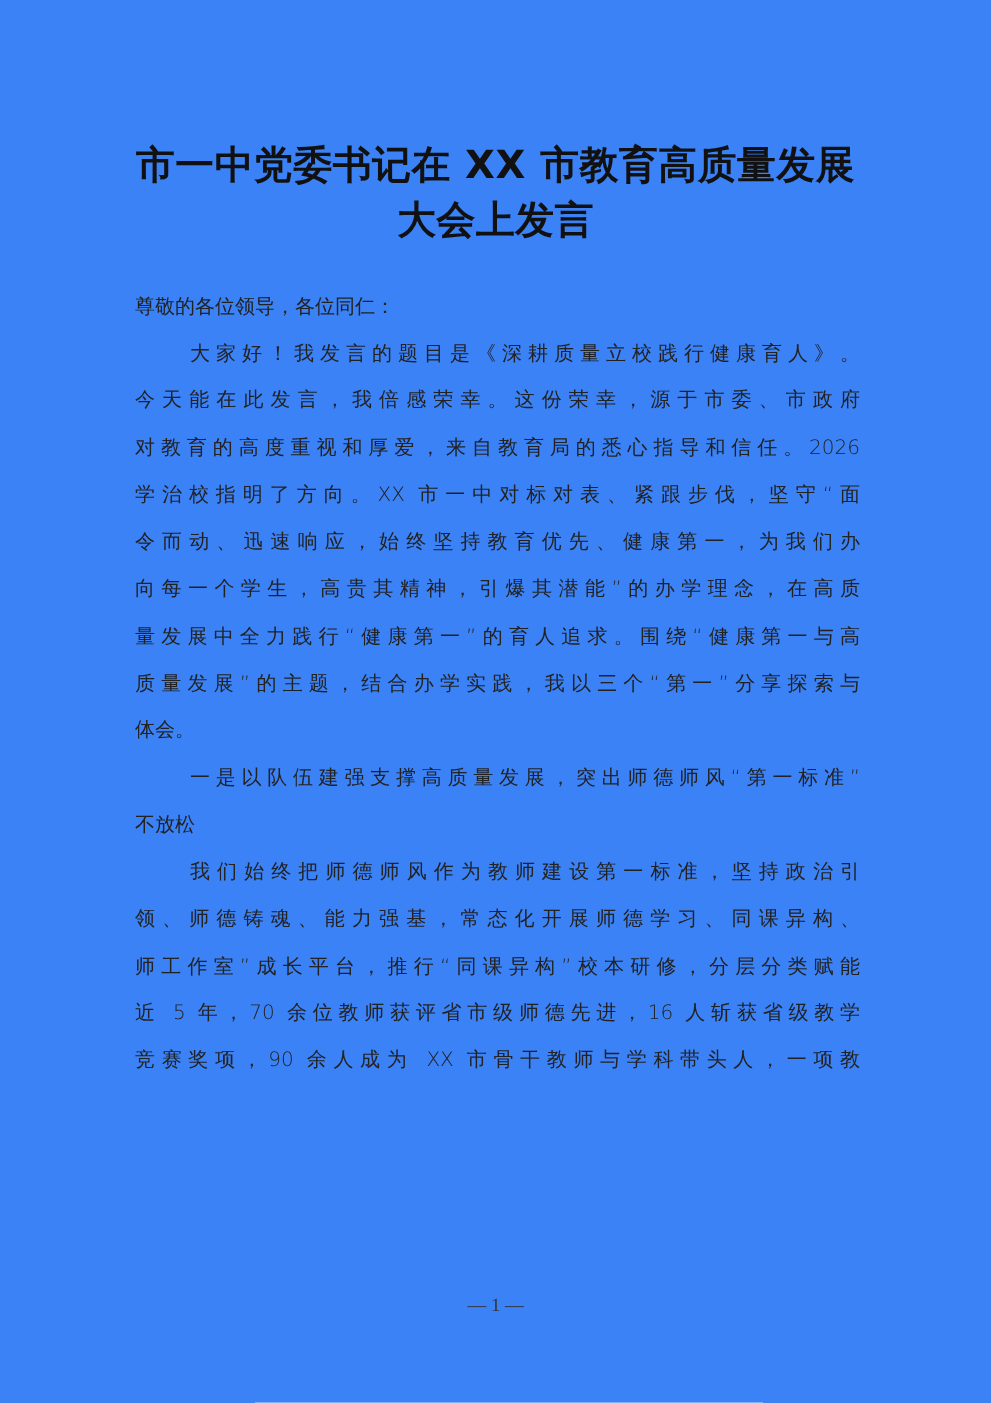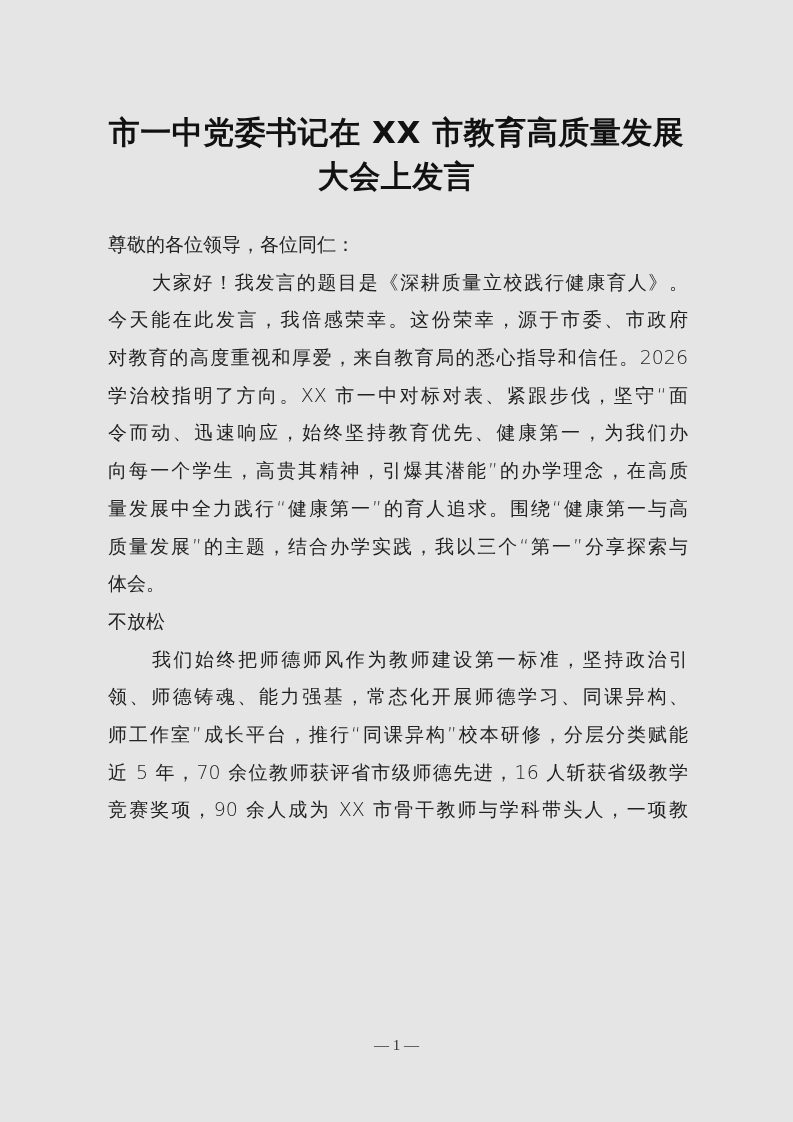--- a/index.html
+++ b/index.html
@@ -13,21 +13,21 @@
       position: relative;
       overflow: hidden;
       font-family: "DejaVu Serif", "Liberation Serif", serif;
       color: #1a1a1a;
     }
     .page {
       position: absolute;
       left: 0; top: 0;
       width: 793px;
       height: 1122px;
-      background: #e5e5e5;
+      background: #3b82f6;
     }
     .title {
       position: absolute;
       left: 60px;
       width: 673px;
       top: 110px;
       text-align: center;
       font-family: "DejaVu Sans", "Liberation Sans", sans-serif;
       font-weight: bold;
       font-size: 31px;
@@ -39,21 +39,21 @@
     .body-text {
       position: absolute;
       left: 108px;
       top: 226px;
       width: 580px;
     }
     .line {
       display: block;
       height: 37.7px;
       line-height: 37.7px;
-      font-size: 19px;
+      font-size: 16px;
       white-space: nowrap;
       text-align: justify;
       text-align-last: justify;
       font-family: "DejaVu Sans", "Liberation Sans", sans-serif;
       font-weight: 300;
       color: #222;
     }
     .line.last { text-align-last: left; }
     .line.indent { padding-left: 44px; }
     .footer {
@@ -80,20 +80,21 @@
       <span class="line last">尊敬的各位领导，各位同仁：</span>
       <span class="line indent">大家好！我发言的题目是《深耕质量立校践行健康育人》。</span>
       <span class="line">今天能在此发言，我倍感荣幸。这份荣幸，源于市委、市政府</span>
       <span class="line">对教育的高度重视和厚爱，来自教育局的悉心指导和信任。2026</span>
       <span class="line">学治校指明了方向。XX 市一中对标对表、紧跟步伐，坚守“面</span>
       <span class="line">令而动、迅速响应，始终坚持教育优先、健康第一，为我们办</span>
       <span class="line">向每一个学生，高贵其精神，引爆其潜能”的办学理念，在高质</span>
       <span class="line">量发展中全力践行“健康第一”的育人追求。围绕“健康第一与高</span>
       <span class="line">质量发展”的主题，结合办学实践，我以三个“第一”分享探索与</span>
       <span class="line last">体会。</span>
+      <span class="line indent">一是以队伍建强支撑高质量发展，突出师德师风“第一标准”</span>
       <span class="line last">不放松</span>
       <span class="line indent">我们始终把师德师风作为教师建设第一标准，坚持政治引</span>
       <span class="line">领、师德铸魂、能力强基，常态化开展师德学习、同课异构、</span>
       <span class="line">师工作室”成长平台，推行“同课异构”校本研修，分层分类赋能</span>
       <span class="line">近 5 年，70 余位教师获评省市级师德先进，16 人斩获省级教学</span>
       <span class="line">竞赛奖项，90 余人成为 XX 市骨干教师与学科带头人，一项教</span>
     </div>
 
   <div class="footer">— 1 —</div>
 </div>

